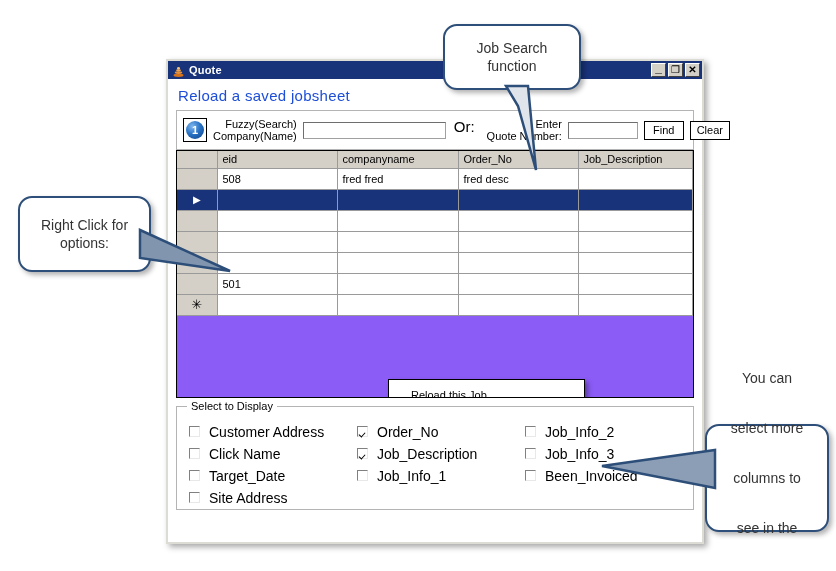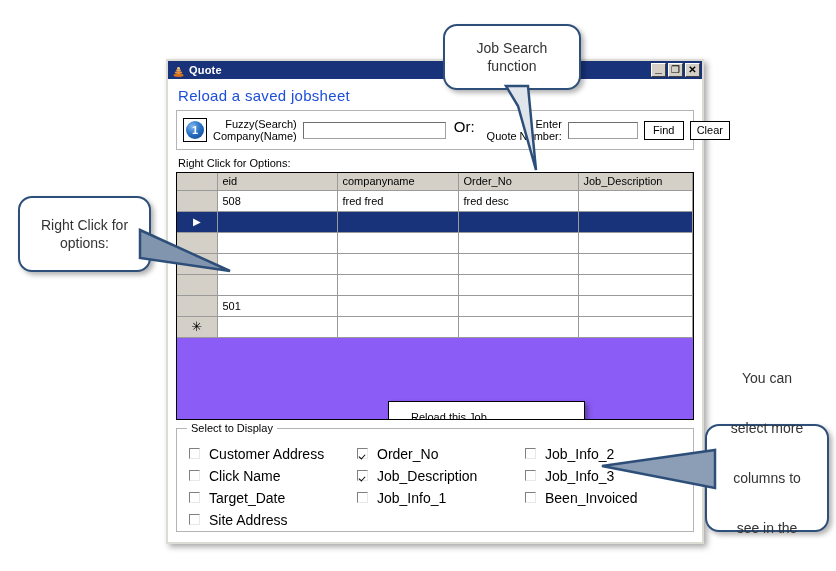--- a/index.html
+++ b/index.html
@@ -228,21 +228,20 @@
       <div id="or-label">Or:</div>
       <div class="lbl2">
         <div>Enter</div>
         <div>Quote Number:</div>
       </div>
       <input class="txtbox" id="quote-input" type="text" value="" style="">
       <div class="push-btn">Find</div>
       <div class="push-btn">Clear</div>
     </div>
 
-    <div id="grid-hint">Right Click for Options:</div>
 
     <div id="grid-wrap">
       <table class="grid">
         <colgroup>
           <col class="c-rowhdr">
             <col class="c-eid">
             <col class="c-company">
           <col class="c-order">
             <col class="c-desc">
         </colgroup>

